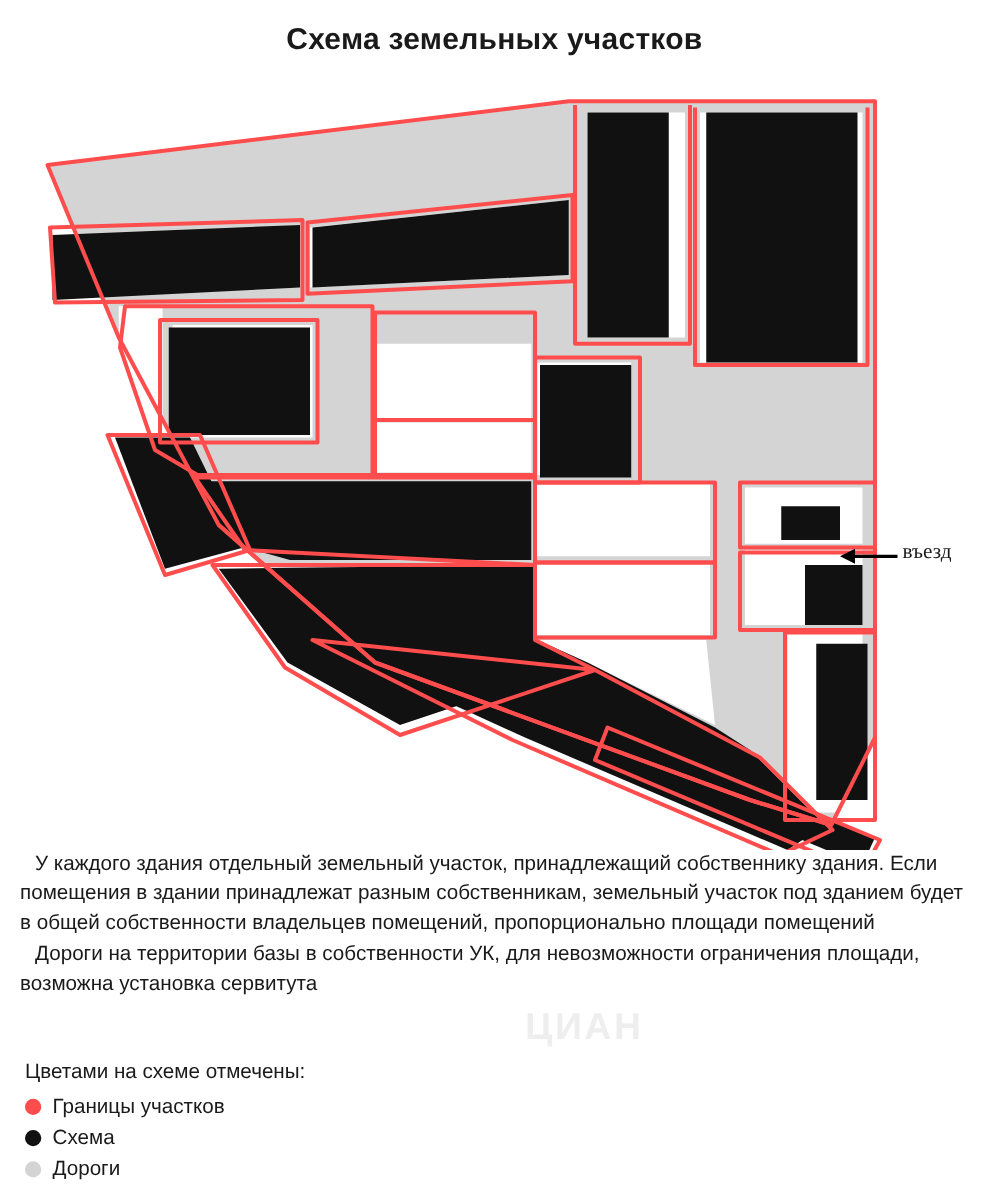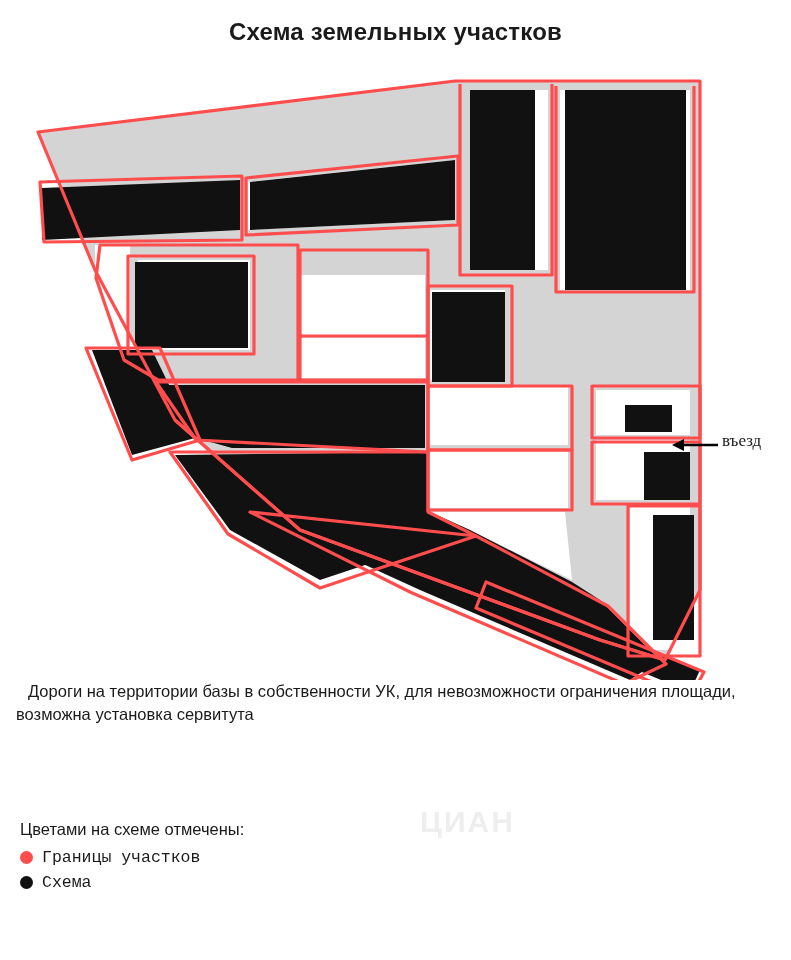--- a/index.html
+++ b/index.html
@@ -57,35 +57,34 @@
     font-size: 16.5px;
     line-height: 1.42;
     color: #1a1a1a;
   }
   .notes p {
     margin: 0 0 2px 0;
     text-indent: 12px;
   }
   .legend {
     position: absolute;
-    top: 820px;
+    top: 848px;
     left: 20px;
     width: 500px;
   }
   .legend-title {
     font-size: 16.5px;
     margin-bottom: 6px;
     color: #1a1a1a;
   }
   .legend-row {
     display: flex;
     align-items: center;
     height: 25px;
     font-size: 16.5px;
-    font-family: Liberation Mono, monospace;
   }
   .swatch {
     width: 13px;
     height: 13px;
     border-radius: 50%;
     margin-right: 9px;
     flex: 0 0 auto;
   }
   .watermark {
     position: absolute;
@@ -179,30 +178,35 @@
 
       <g>
         <line x1="718" y1="385" x2="678" y2="385" stroke="#000000" stroke-width="2.6"></line>
         <polygon points="672,385 684,379 684,391" fill="#000000"></polygon>
       </g>
     </svg>
     <div class="entrance-label">въезд</div>
   </div>
 
   <div class="notes">
+    <p>У каждого здания отдельный земельный участок, принадлежащий собственнику здания. Если помещения в здании принадлежат разным собственникам, земельный участок под зданием будет в общей собственности владельцев помещений, пропорционально площади помещений</p>
     <p>Дороги на территории базы в собственности УК, для невозможности ограничения площади, возможна установка сервитута</p>
   </div>
 
   <div class="watermark">ЦИАН</div>
 
   <div class="legend">
     <div class="legend-title">Цветами на схеме отмечены:</div>
     <div class="legend-row">
       <span class="swatch" style="background:#ff4d4d"></span>
       <span>Границы участков</span>
     </div>
     <div class="legend-row">
       <span class="swatch" style="background:#111111"></span>
       <span>Схема</span>
     </div>
+    <div class="legend-row">
+      <span class="swatch" style="background:#d4d4d4"></span>
+      <span>Дороги</span>
+    </div>
   </div>
 
 </div>
 
 </body></html>

